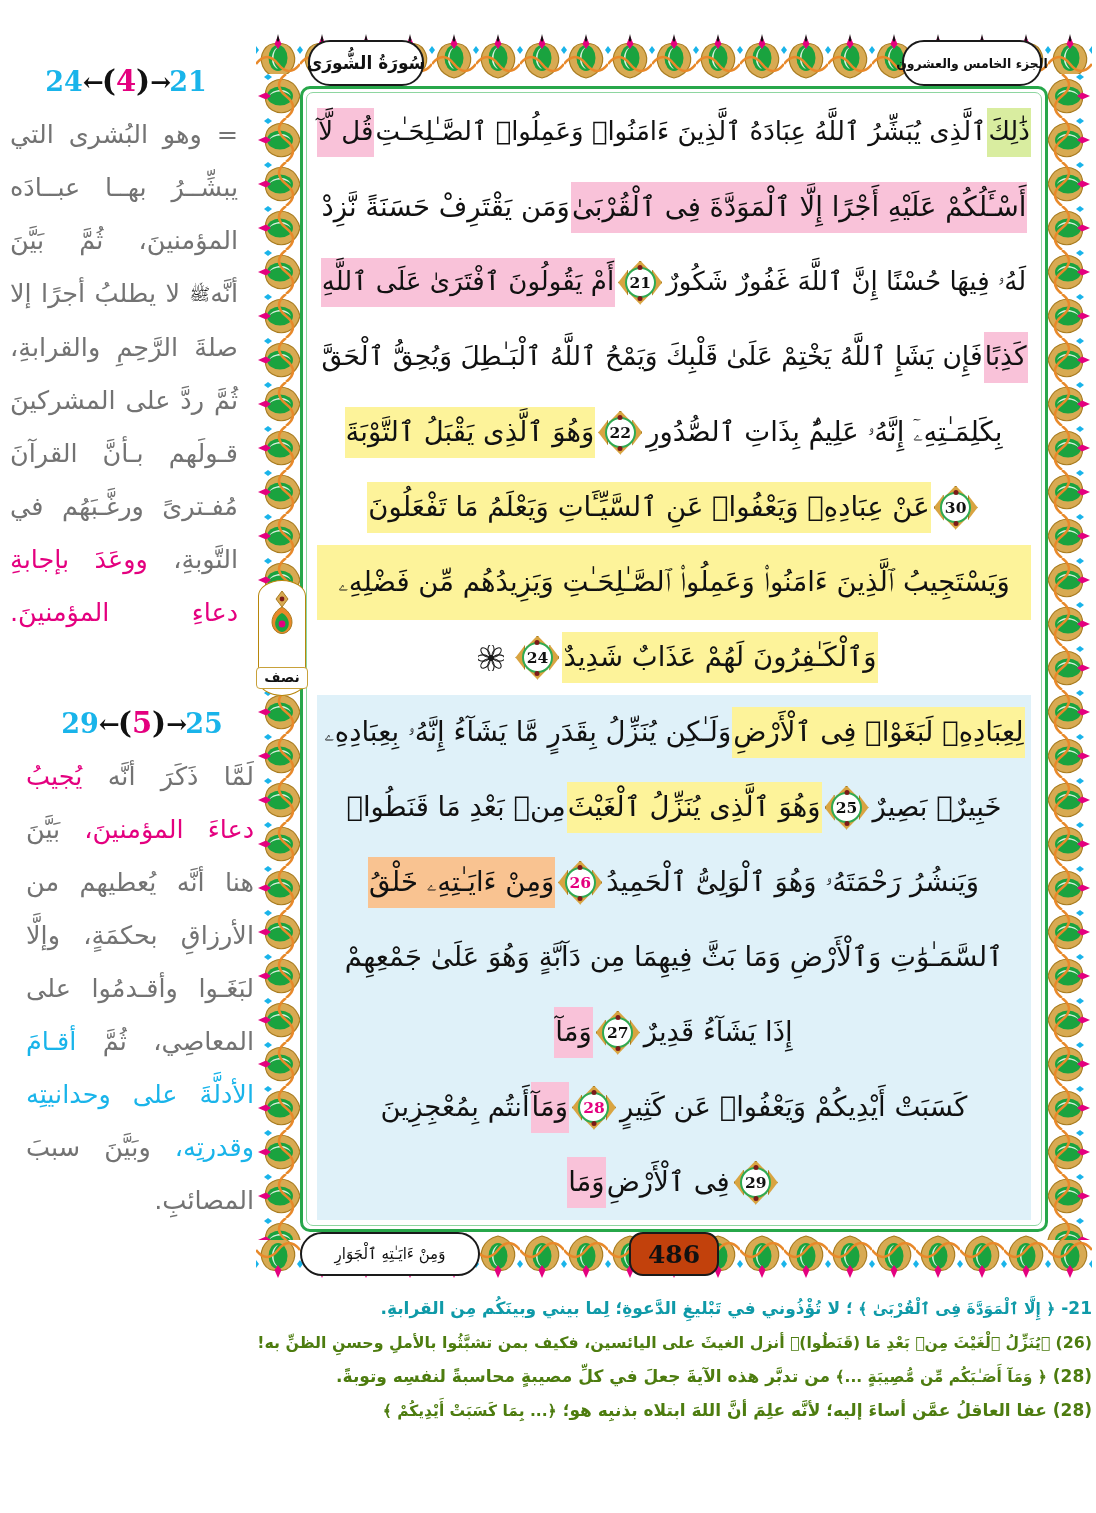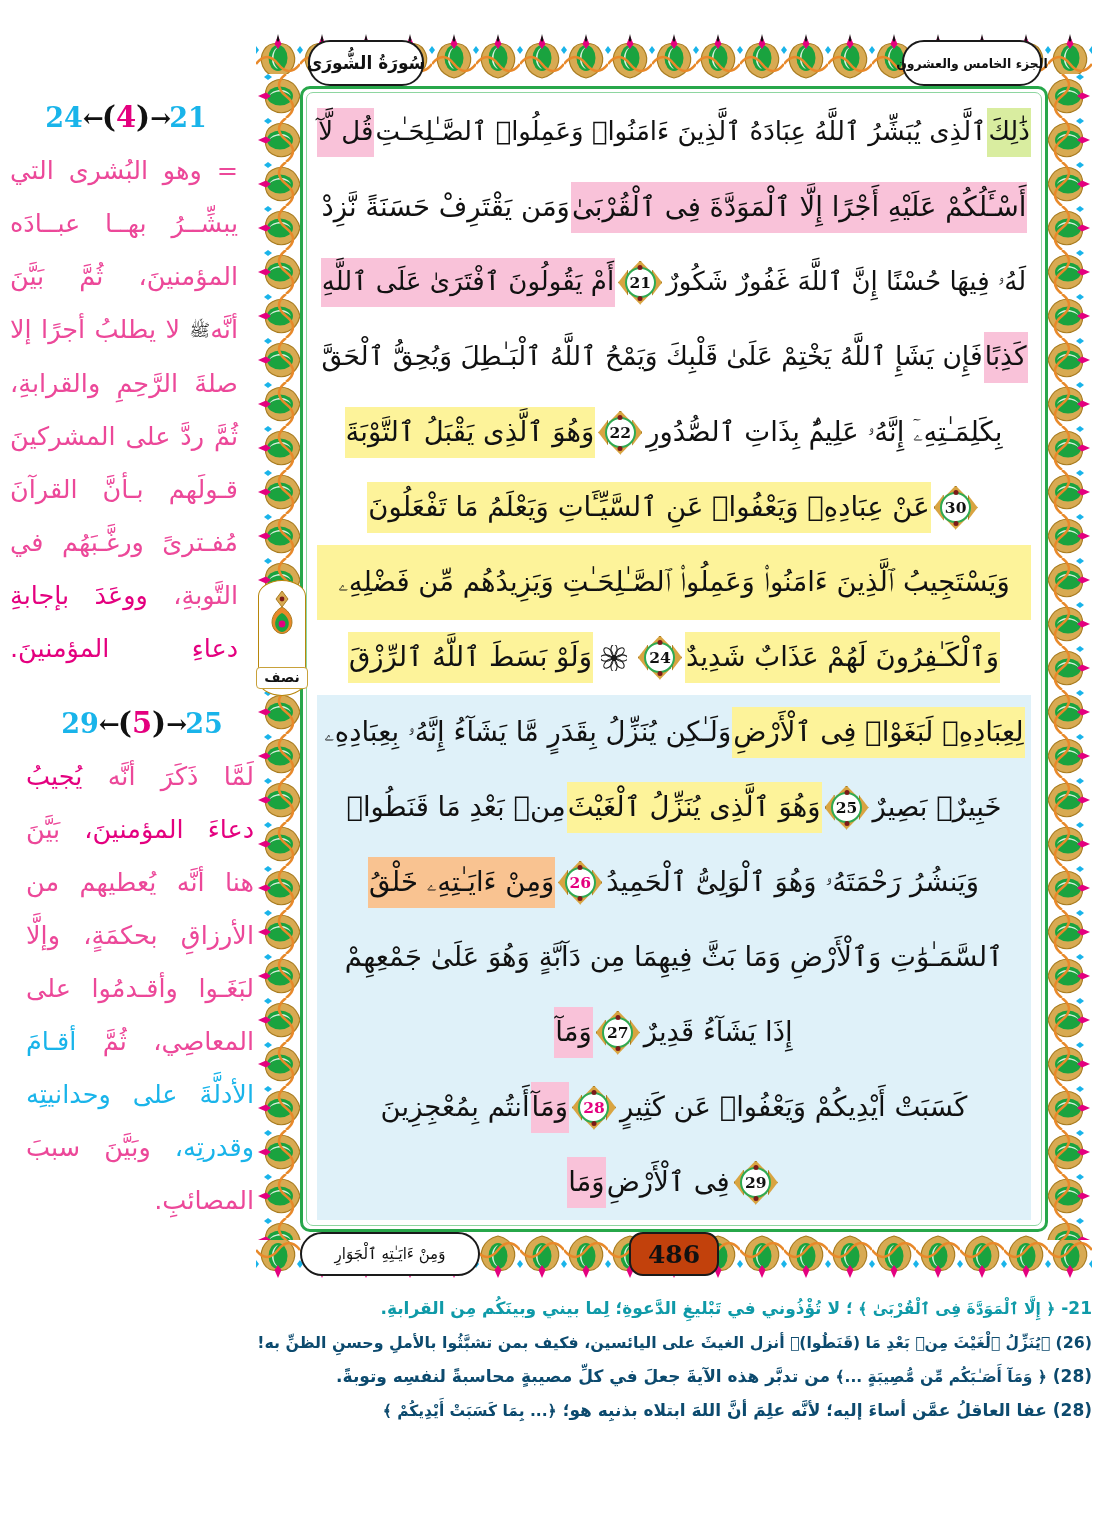--- a/index.html
+++ b/index.html
@@ -45,28 +45,28 @@
     text-align: justify;
     text-align-last: justify;
     font-family: "DejaVu Sans", "Liberation Sans", sans-serif;
     font-size: 25.5px;
     line-height: 53px;
     color: #1a1a1a;
     word-spacing: 1px;
   }
   .tafsir .pink { color: #e4007f; }
   .tafsir .cyan { color: #19b4ea; }
-  .tafsir .eq   { color: #ec4899; }
+  .tafsir .eq   { color: #737373; }
   .sallam {
     font-size: 17px;
     vertical-align: 2px;
     letter-spacing: -1px;
   }
 
-  #block1 { position: absolute; top: 66px; left: 0; width: 252px; margin-top: 36px; }
+  #block1 { position: absolute; top: 66px; left: 0; width: 252px; }
   #block1 .group-head { margin-bottom: 12px; }
   #block1 .tafsir { padding: 0 14px 0 10px; }
 
   #block2 { position: absolute; top: 708px; left: 16px; width: 252px; }
   #block2 .group-head { margin-bottom: 12px; }
   #block2 .tafsir { padding: 0 14px 0 10px; }
 
   
   #page-frame {
     position: absolute;
@@ -300,21 +300,21 @@
     left: 256px; top: 1292px;
     width: 836px;
     direction: rtl;
     text-align: right;
     padding-left: 6px;
   }
   .fn-line {
     font-family: "DejaVu Sans", "Liberation Sans", sans-serif;
     font-size: 17px;
     font-weight: bold;
-    color: #0c4a6e;
+    color: #4d7c0f;
     line-height: 33px;
     white-space: nowrap;
     text-align: right;
     direction: rtl;
   }
   .fn-line .qref { font-size: 15.5px; }
   .fn-line.teal { color: #0f9aa8; }
 </style>
 </head>
 <body>
@@ -502,21 +502,20 @@
             <ellipse cx="13" cy="5" rx="3.1" ry="5.6" fill="none" stroke="#1a1a1a" stroke-width="1.1" transform="rotate(0 13 13)"></ellipse>
             <ellipse cx="13" cy="5" rx="3.1" ry="5.6" fill="none" stroke="#1a1a1a" stroke-width="1.1" transform="rotate(45 13 13)"></ellipse>
             <ellipse cx="13" cy="5" rx="3.1" ry="5.6" fill="none" stroke="#1a1a1a" stroke-width="1.1" transform="rotate(90 13 13)"></ellipse>
             <ellipse cx="13" cy="5" rx="3.1" ry="5.6" fill="none" stroke="#1a1a1a" stroke-width="1.1" transform="rotate(135 13 13)"></ellipse>
             <ellipse cx="13" cy="5" rx="3.1" ry="5.6" fill="none" stroke="#1a1a1a" stroke-width="1.1" transform="rotate(180 13 13)"></ellipse>
             <ellipse cx="13" cy="5" rx="3.1" ry="5.6" fill="none" stroke="#1a1a1a" stroke-width="1.1" transform="rotate(225 13 13)"></ellipse>
             <ellipse cx="13" cy="5" rx="3.1" ry="5.6" fill="none" stroke="#1a1a1a" stroke-width="1.1" transform="rotate(270 13 13)"></ellipse>
             <ellipse cx="13" cy="5" rx="3.1" ry="5.6" fill="none" stroke="#1a1a1a" stroke-width="1.1" transform="rotate(315 13 13)"></ellipse>
             <circle cx="13" cy="13" r="3" fill="#1a1a1a"></circle>
           </svg>
-          <span class="seg hl-yellow">وَلَوْ بَسَطَ ٱللَّهُ ٱلرِّزْقَ</span>
         </div>
         <div class="qline band-blue" style="height: 75px;">
           <span class="seg hl-yellow">لِعِبَادِهِۦ لَبَغَوْا۟ فِى ٱلْأَرْضِ</span>
           <span class="seg hl-none">وَلَـٰكِن يُنَزِّلُ بِقَدَرٍ مَّا يَشَآءُ إِنَّهُۥ بِعِبَادِهِۦ</span>
         </div>
         <div class="qline band-blue" style="height: 75px;">
           <span class="seg hl-none">خَبِيرٌۢ بَصِيرٌ</span>
           <span class="ayah-mark">
             <span class="petal up"></span>
             <span class="petal dn"></span>

